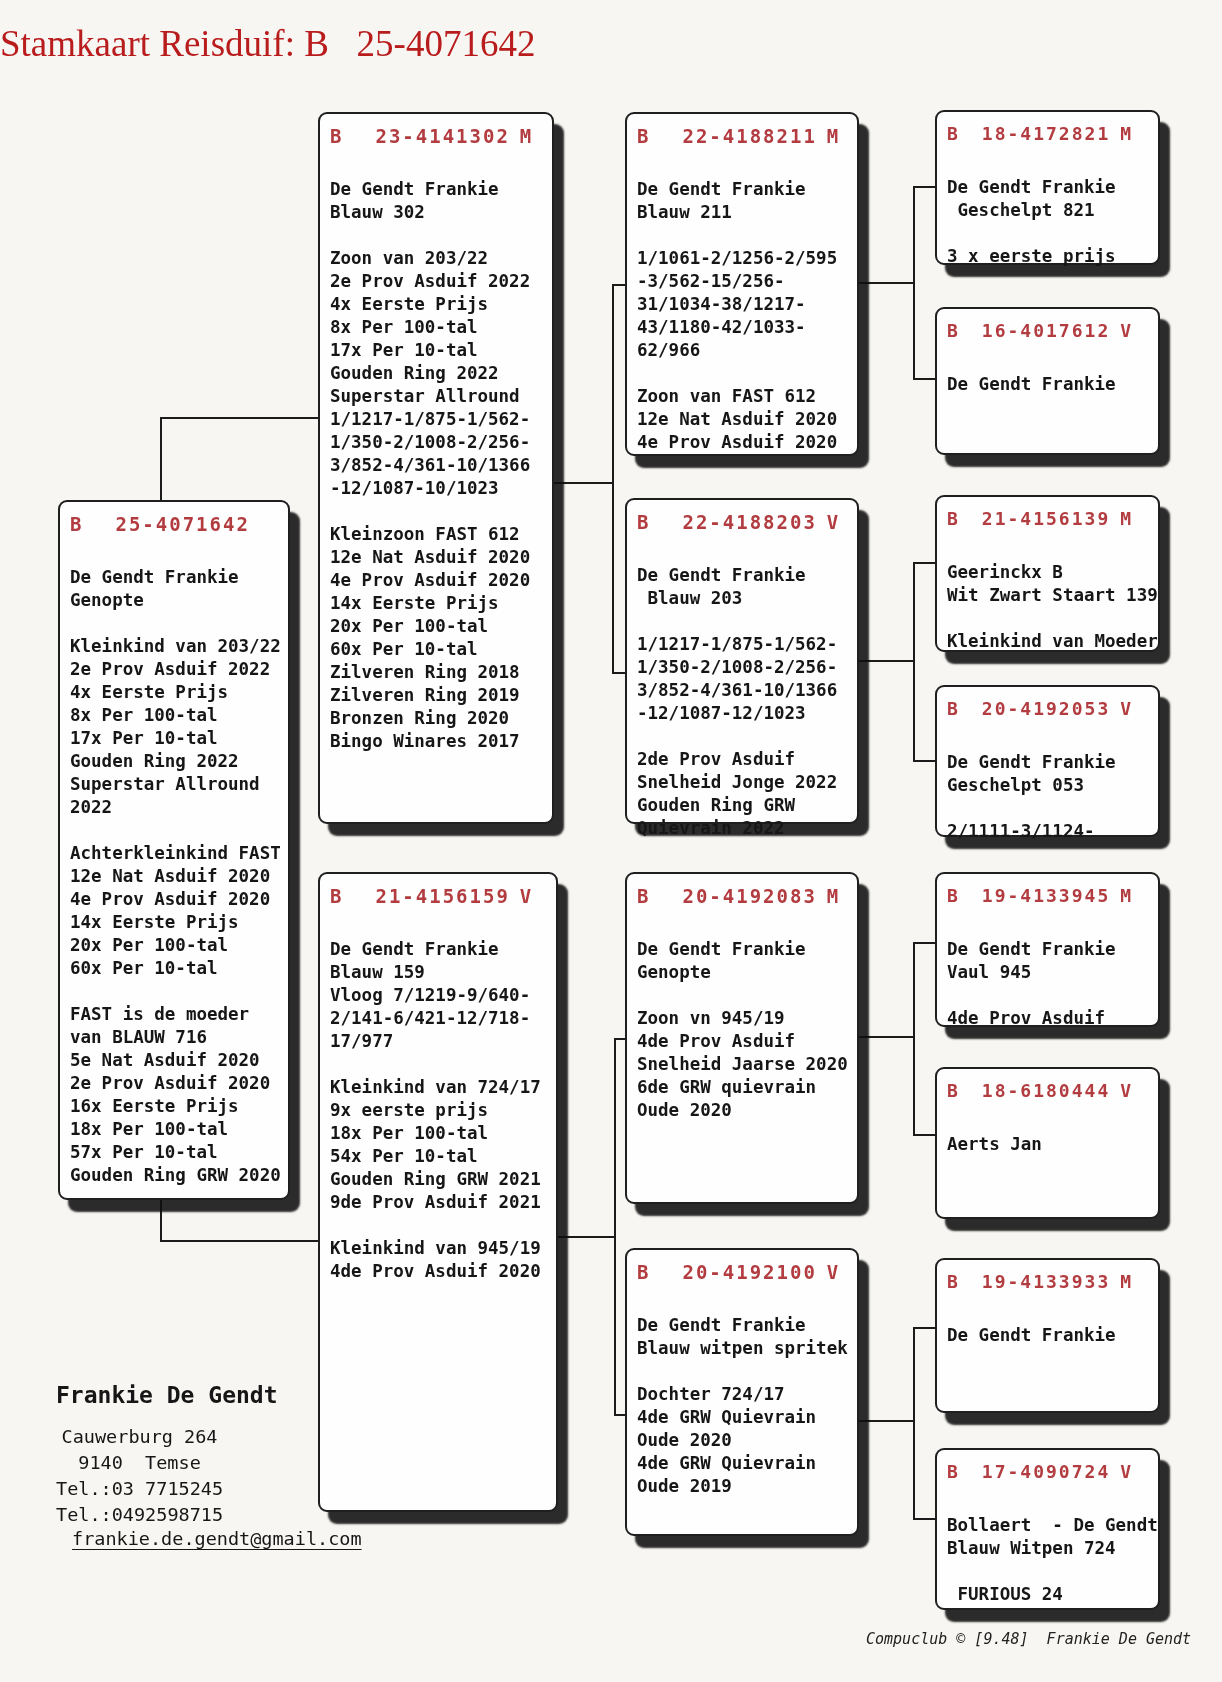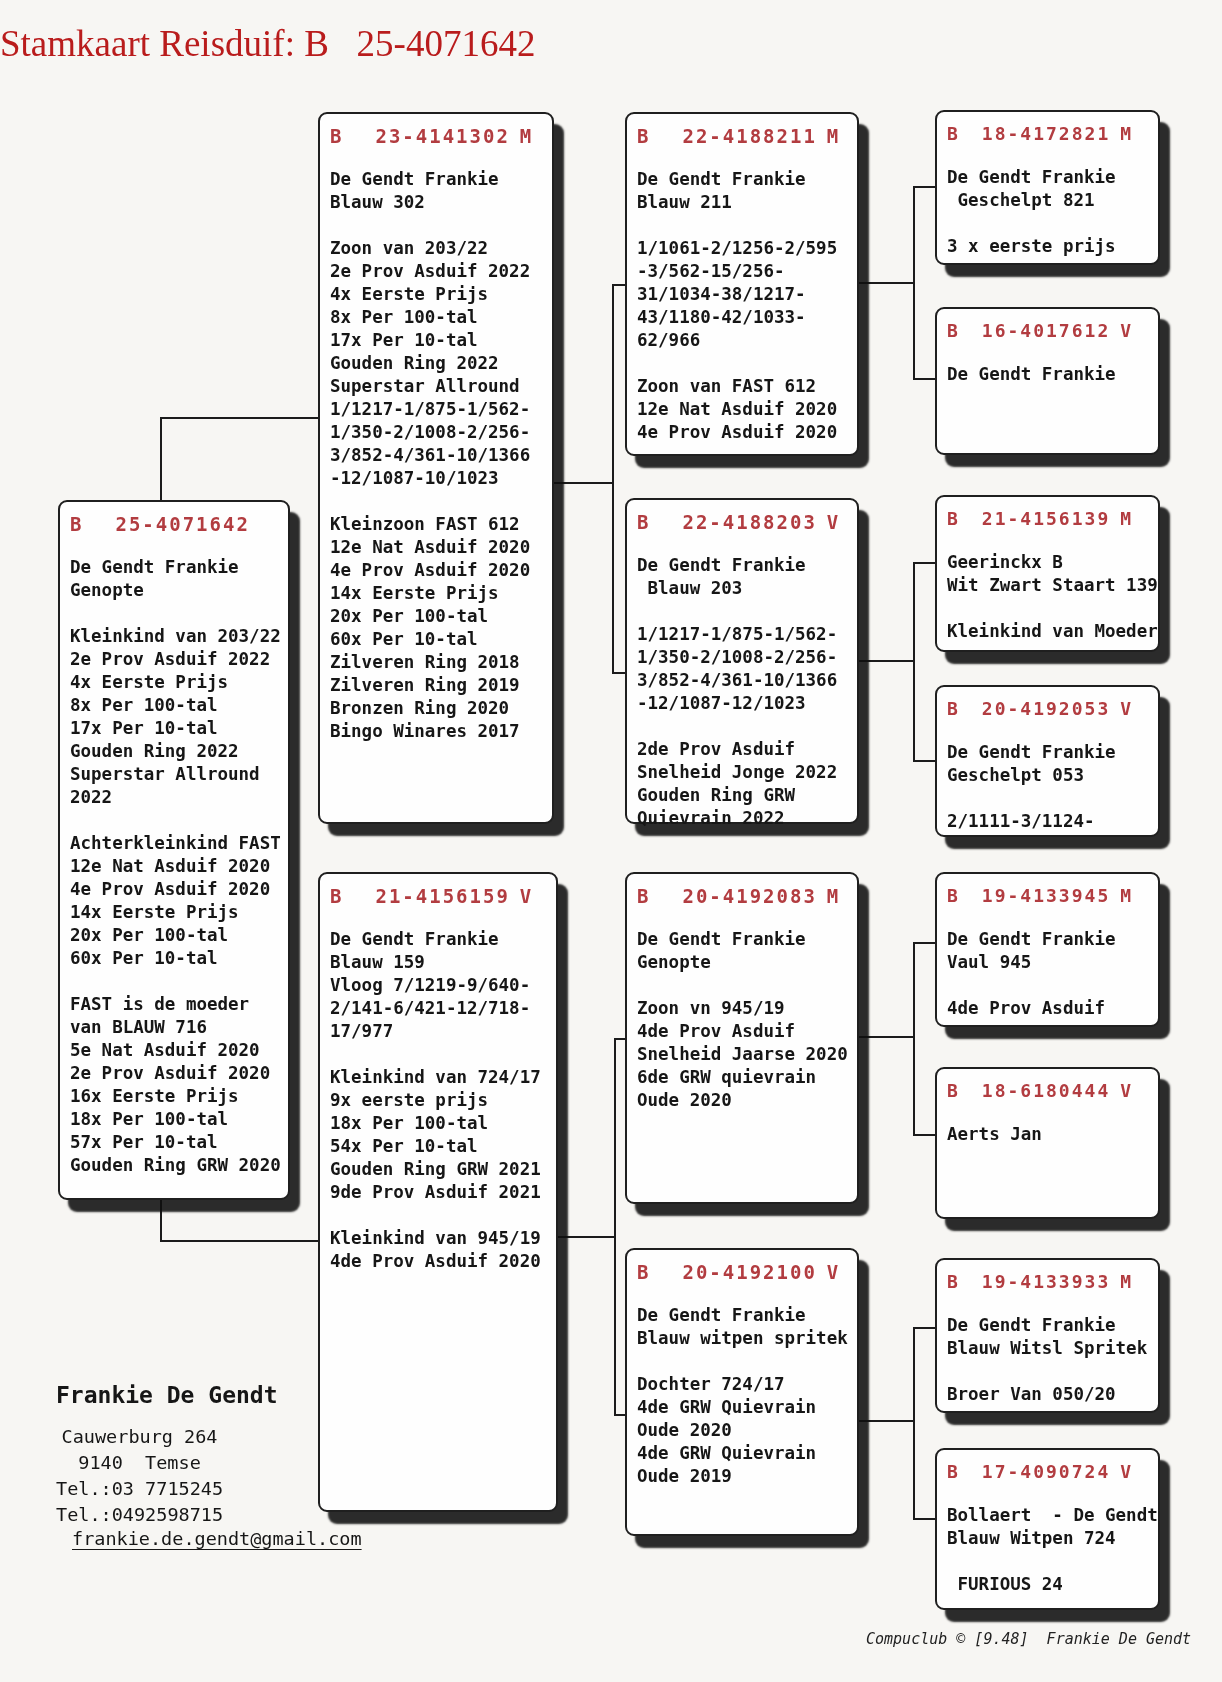--- a/index.html
+++ b/index.html
@@ -32,21 +32,21 @@
     color:#b23c40;font-weight:bold;font-size:19px;
     white-space:pre;line-height:24px;
   }
   .hdr .cc{margin-right:34px;}
   .hdr .rr{letter-spacing:2px;}
   .hdr .sx{margin-left:10px;}
   .box.sm .hdr{font-size:18px;}
   .box.sm .hdr .cc{margin-right:24px;}
   .box.sm{padding:10px 8px 6px 10px;}
   .own{
-    font-weight:bold;margin-top:20px;
+    font-weight:bold;margin-top:30px;
     font-size:17.5px;line-height:23px;white-space:pre;
   }
   .bd{
     font-size:17.5px;line-height:23px;white-space:pre;font-weight:bold;
   }
   .contact-name{
     position:absolute;left:56px;top:1382px;
     font-size:23px;font-weight:bold;white-space:pre;
   }
   .contact-lines{
@@ -332,23 +332,20 @@
   <div class="own">Aerts Jan</div>
 </div>
 
 <div class="box sm" style="left:935px;top:1258px;width:225px;height:155px;">
   <div class="hdr">
     <span class="cc">B</span>
     <span class="rr">19-4133933</span>
     <span class="sx">M</span>
   </div>
   <div class="own">De Gendt Frankie</div>
-  <div class="bd">Blauw Witsl Spritek
-
-Broer Van 050/20</div>
 </div>
 
 <div class="box sm" style="left:935px;top:1448px;width:225px;height:162px;">
   <div class="hdr">
     <span class="cc">B</span>
     <span class="rr">17-4090724</span>
     <span class="sx">V</span>
   </div>
   <div class="own">Bollaert  - De Gendt</div>
   <div class="bd">Blauw Witpen 724

